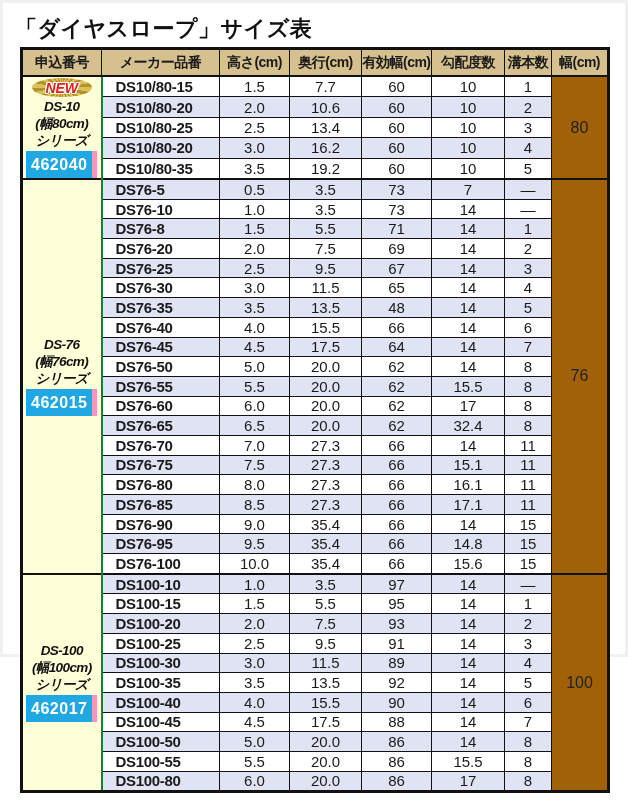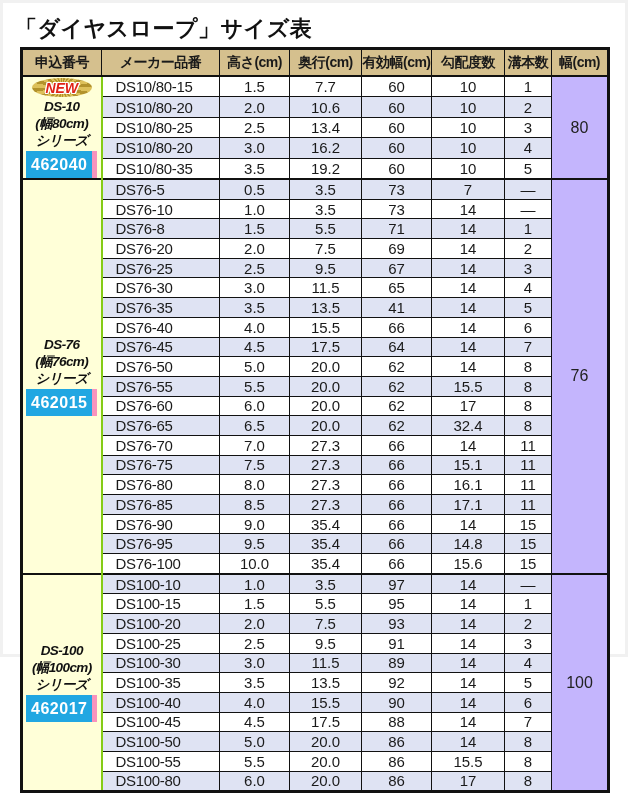--- a/index.html
+++ b/index.html
@@ -53,31 +53,31 @@
     letter-spacing: -0.5px;
     white-space: nowrap;
   }
   tbody td {
     height: 18.7px;
     padding: 0;
     font-size: 15px;
     background: #ffffff;
   }
   td.part-cell {
-    font-weight: normal;
+    font-weight: bold;
     text-align: left;
     padding-left: 13px;
     letter-spacing: -0.3px;
     white-space: nowrap;
   }
   td.num-cell { text-align: center; }
   td.stripe { background: var(--stripe-bg); }
 
   tr.section-start td { border-top: 2.5px solid #111; }
-  td.label-cell { border-left: 3px solid #111; border-right: 2px solid #84cc16; }
+  td.label-cell { border-left: 3px solid #111; border-right: 2px solid #15803d; }
   td.width-cell { border-right: 3px solid #111; }
 
   td.label-cell {
     background: var(--label-bg);
     vertical-align: middle;
     text-align: center;
     padding: 0;
   }
   .label-stack {
     display: flex;
@@ -123,21 +123,21 @@
     font-weight: bold;
     font-style: italic;
     font-size: 14px;
     line-height: 14px;
     letter-spacing: 0;
     text-shadow:
       -1px -1px 0 #fff, 1px -1px 0 #fff, -1px 1px 0 #fff, 1px 1px 0 #fff,
       0 -1px 0 #fff, 0 1px 0 #fff, -1px 0 0 #fff, 1px 0 0 #fff;
   }
   td.width-cell {
-    background: #c4b5fd;
+    background: #a16207;
     vertical-align: middle;
     text-align: center;
     font-size: 16px;
     color: #222;
   }
 </style>
 </head>
 <body>
 
 <div class="sheet">
@@ -273,21 +273,21 @@
           <td class="num-cell">3.0</td>
           <td class="num-cell">11.5</td>
           <td class="num-cell">65</td>
           <td class="num-cell">14</td>
           <td class="num-cell">4</td>
         </tr>
         <tr>
           <td class="part-cell stripe">DS76-35</td>
           <td class="num-cell stripe">3.5</td>
           <td class="num-cell stripe">13.5</td>
-          <td class="num-cell stripe">41</td>
+          <td class="num-cell stripe">48</td>
           <td class="num-cell stripe">14</td>
           <td class="num-cell stripe">5</td>
         </tr>
         <tr>
           <td class="part-cell">DS76-40</td>
           <td class="num-cell">4.0</td>
           <td class="num-cell">15.5</td>
           <td class="num-cell">66</td>
           <td class="num-cell">14</td>
           <td class="num-cell">6</td>

